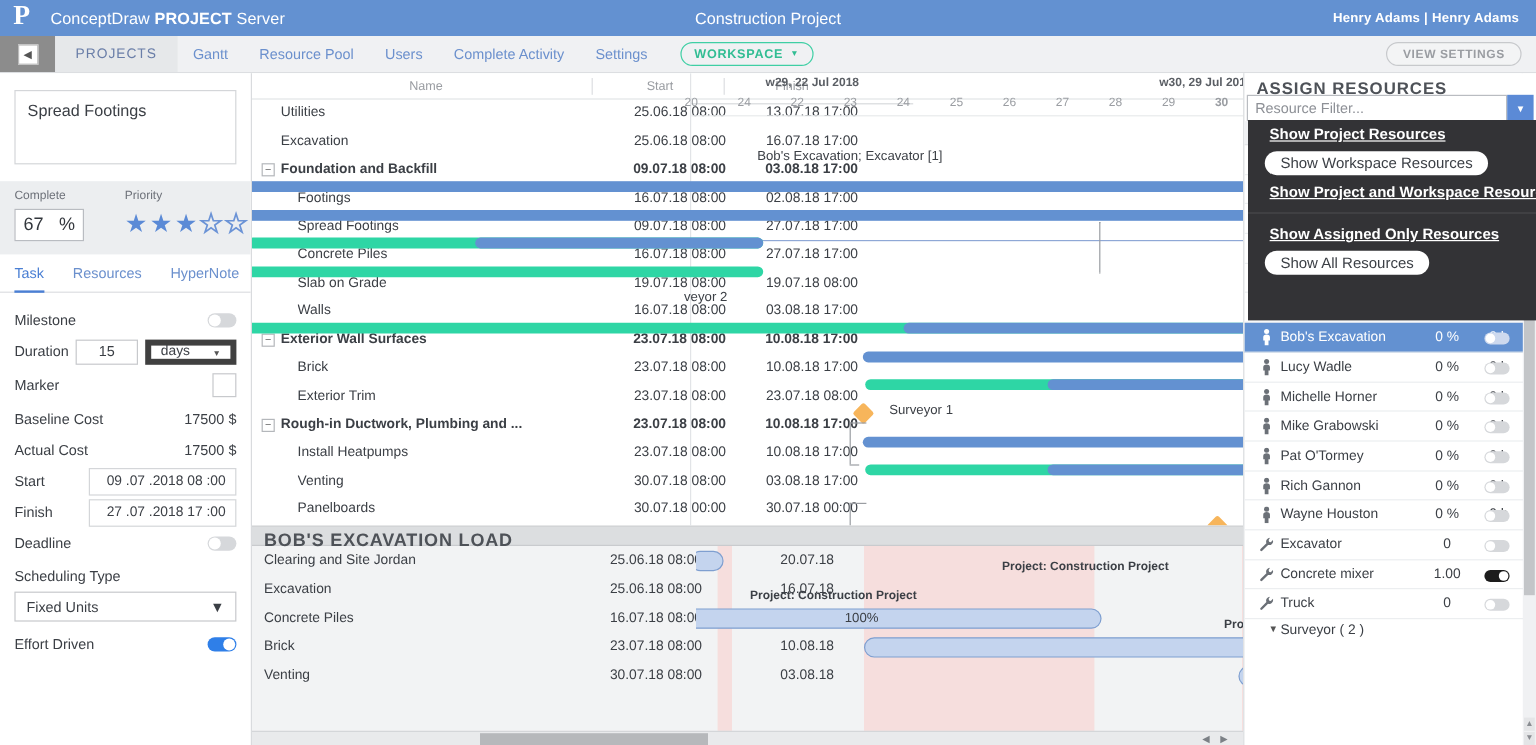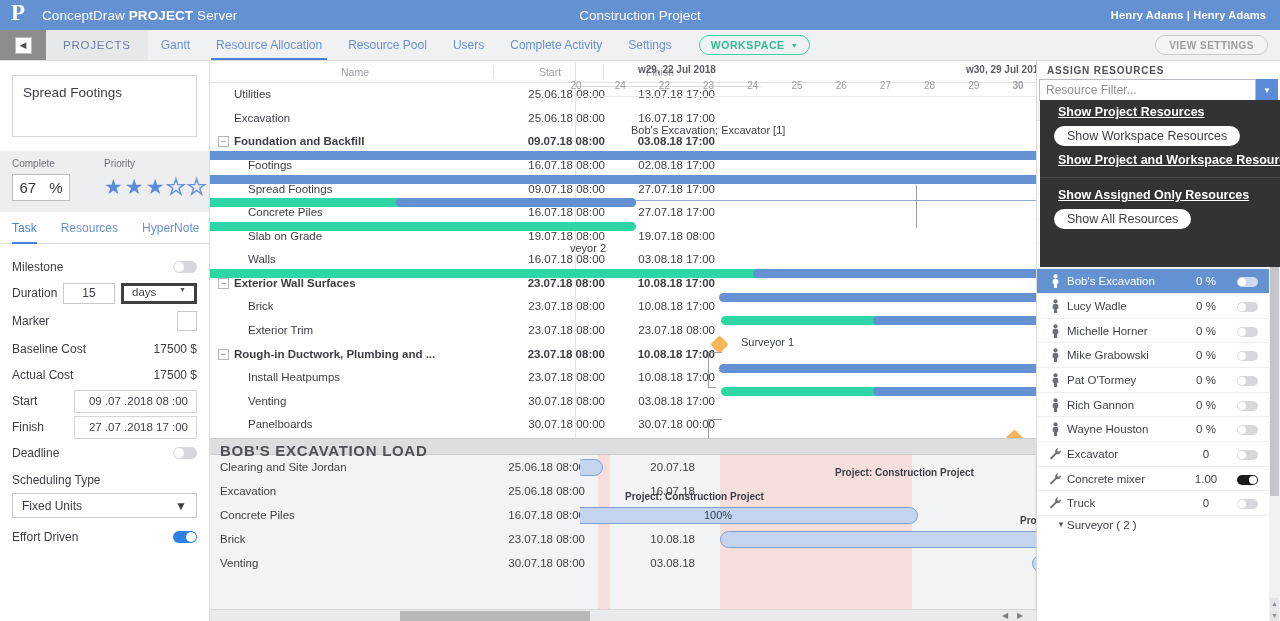--- a/index.html
+++ b/index.html
@@ -133,23 +133,23 @@
     width: 10px; height: 10px; border-radius: 50%; background: #fff;
   }
   .toggle.on { background: #2f7fe8; }
   .toggle.on::after { left: 13px; }
   .dur-input {
     width: 52px; height: 21px; border: 1px solid #c7c9cc; background: #fff;
     font-size: 12px; color: #3b3f45; text-align: center; line-height: 19px;
     margin-left: auto; margin-right: 6px;
   }
   .dur-select {
-    width: 76px; height: 21px; border: 3px solid #404040; background: #fff;
+    width: 76px; height: 21px; border: 5px solid #404040; background: #fff;
     font-size: 11.5px; color: #3b3f45; padding: 0 8px;
-    display: flex; align-items: flex-start; justify-content: space-between;
+    display: flex; align-items: flex-end; justify-content: space-between;
   }
   .dur-select .caret { font-size: 7px; color: #555; }
   .marker-box {
     width: 20px; height: 20px; border: 1px solid #c7c9cc; background: #fff;
   }
   .cost-val { color: #3b3f45; }
   .date-field {
     border: 1px solid #d4d6d9; background: #fff; height: 23px; width: 123px;
     font-size: 11.5px; color: #3b3f45; text-align: right;
     line-height: 21px; padding-right: 8px;
@@ -268,21 +268,21 @@
   }
   .hscroll .lt { right: 25px; } .hscroll .rt { right: 10px; }
 
   
   .respanel {
     position: absolute; left: 1036px; top: 61px; width: 244px; bottom: 0;
     background: #fff; border-left: 1px solid #d9dbde; overflow: hidden;
   }
   .res-title {
     height: 18px; padding: 4px 0 0 10px;
-    font-size: 10px; font-weight: bold; color: #4e5258; letter-spacing: .8px;
+    font-size: 14px; font-weight: bold; color: #4e5258; letter-spacing: .8px;
   }
   .filter-row { display: flex; height: 22px; margin: 0 2px; }
   .filter-input {
     flex: 1; border: 1px solid #b9bcc1; background: #fff;
     font-size: 12px; color: #8d9096; padding: 0 6px; line-height: 20px;
   }
   .filter-caret {
     width: 22px; background: #5b8ad6; color: #fff;
     display: flex; align-items: center; justify-content: center; font-size: 8px;
   }
@@ -366,21 +366,20 @@
     <div class="top-right">Henry Adams | Henry Adams</div>
   </div>
 
   <div class="navbar">
     <div class="collapse-btn">
       <div class="collapse-box">◀</div>
     </div>
     <div class="nav-projects">PROJECTS</div>
     <div id="nav-items" style="display:flex">
         <div class="nav-item">Gantt</div>
-        <div class="nav-item active">Resource Allocation</div>
         <div class="nav-item">Resource Pool</div>
         <div class="nav-item">Users</div>
         <div class="nav-item">Complete Activity</div>
         <div class="nav-item">Settings</div>
       </div>
     <div class="workspace-btn">
       <span>WORKSPACE</span>
       <span class="caret">▼</span>
     </div>
     <div class="view-settings">VIEW SETTINGS</div>

